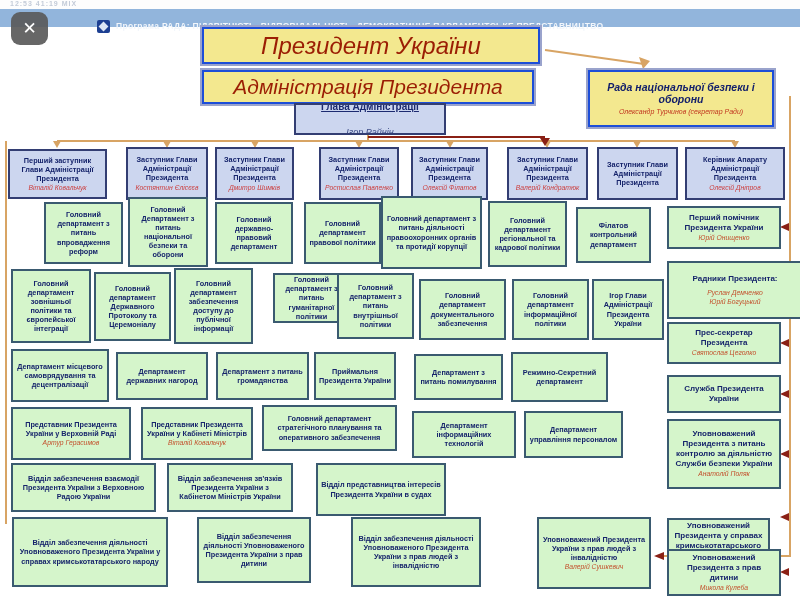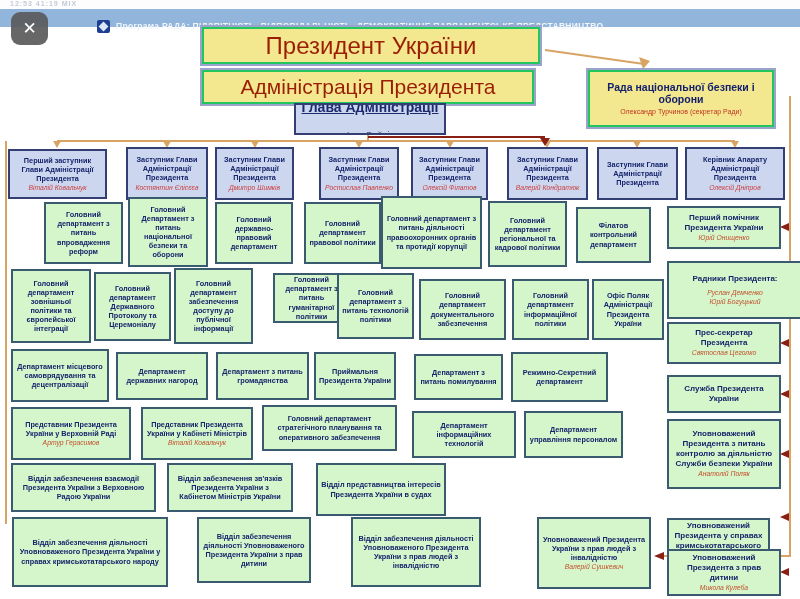--- a/index.html
+++ b/index.html
@@ -9,30 +9,30 @@
   .timetext{position:absolute;left:10px;top:0px;font-size:7px;color:#c3cbd8;font-weight:bold;letter-spacing:1px;}
   .banner{position:absolute;left:0;top:9px;width:800px;height:18px;background:#92b5dc;}
   .banner-logo{position:absolute;left:97px;top:11px;width:13px;height:13px;background:#1d3f92;border-radius:2px;}
   .banner-logo:after{content:"";position:absolute;left:3px;top:3px;width:7px;height:7px;background:#dce6f5;transform:rotate(45deg);}
   .banner-text{position:absolute;left:116px;top:12px;font-size:8.5px;font-weight:bold;color:#f2f6fb;letter-spacing:.3px;}
   .closebtn{position:absolute;left:11px;top:12px;width:37px;height:33px;background:rgba(90,90,90,.92);
             border-radius:9px;display:flex;align-items:center;justify-content:center;cursor:pointer;}
   .closebtn span{color:#fff;font-size:17px;line-height:1;}
   .box{position:absolute;box-sizing:border-box;display:flex;flex-direction:column;align-items:center;
        justify-content:center;text-align:center;padding:2px 3px;overflow:hidden;}
-  .yellow{background:#f3e88f;border:2px solid #22c55e;box-shadow:0 0 0 2px #9aa3cc;}
+  .yellow{background:#f3e88f;border:2px solid #1d4ed8;box-shadow:0 0 0 2px #9aa3cc;font-style:italic;}
   .blue{background:#ccd6ef;border:2px solid #333e73;}
   .green{background:#d5f5cb;border:2px solid #3a5a70;}
   .bigtitle{color:#9b1e04;}
   .t{font-weight:bold;color:#16246b;font-size:7.3px;line-height:1.25;white-space:pre-line;}
   .n{font-style:italic;color:#cc4040;font-size:6.8px;line-height:1.2;margin-top:1px;white-space:pre-line;}
   .green .n{color:#c3502c;}
   .rnbo-t{font-weight:bold;color:#14206b;font-size:10.5px;line-height:1.1;}
   .rnbo-n{color:#c1341f;font-size:7px;margin-top:3px;}
-  .head-t{font-weight:bold;text-decoration:underline;color:#1c2a70;font-size:14px;}
+  .head-t{font-weight:bold;text-decoration:underline;color:#1c2a70;font-size:10px;}
   .head-n{font-style:italic;color:#3a4a85;font-size:9px;margin-top:15px;}
   svg{position:absolute;left:0;top:0;pointer-events:none;}
 </style>
 </head>
 <body>
 
 <div id="canvas">
 
   <div class="topstrip"></div>
   <div class="timetext">12:53   41:19 MIX</div>
@@ -156,30 +156,30 @@
   <div class="box green" style="left:94px;top:272px;width:77px;height:69px">
       <div class="t">Головний департамент Державного Протоколу та Церемоніалу</div>
     </div>
   <div class="box green" style="left:174px;top:268px;width:79px;height:76px">
       <div class="t">Головний департамент забезпечення доступу до публічної інформації</div>
     </div>
   <div class="box green" style="left:273px;top:273px;width:77px;height:50px">
       <div class="t">Головний департамент з питань гуманітарної політики</div>
     </div>
   <div class="box green" style="left:337px;top:273px;width:77px;height:66px">
-      <div class="t">Головний департамент з питань технологій політики</div>
+      <div class="t">Головний департамент з питань внутрішньої політики</div>
     </div>
   <div class="box green" style="left:419px;top:279px;width:87px;height:61px">
       <div class="t">Головний департамент документального забезпечення</div>
     </div>
   <div class="box green" style="left:512px;top:279px;width:77px;height:61px">
       <div class="t">Головний департамент інформаційної політики</div>
     </div>
   <div class="box green" style="left:592px;top:279px;width:72px;height:61px">
-      <div class="t">Офіс Поляк Адміністрації Президента України</div>
+      <div class="t">Ігор Глави Адміністрації Президента України</div>
     </div>
 
   <div class="box green" style="left:11px;top:349px;width:98px;height:53px">
       <div class="t">Департамент місцевого самоврядування та децентралізації</div>
     </div>
   <div class="box green" style="left:216px;top:352px;width:93px;height:48px">
       <div class="t">Департамент з питань громадянства</div>
     </div>
   <div class="box green" style="left:116px;top:352px;width:92px;height:48px">
       <div class="t">Департамент державних нагород</div>

